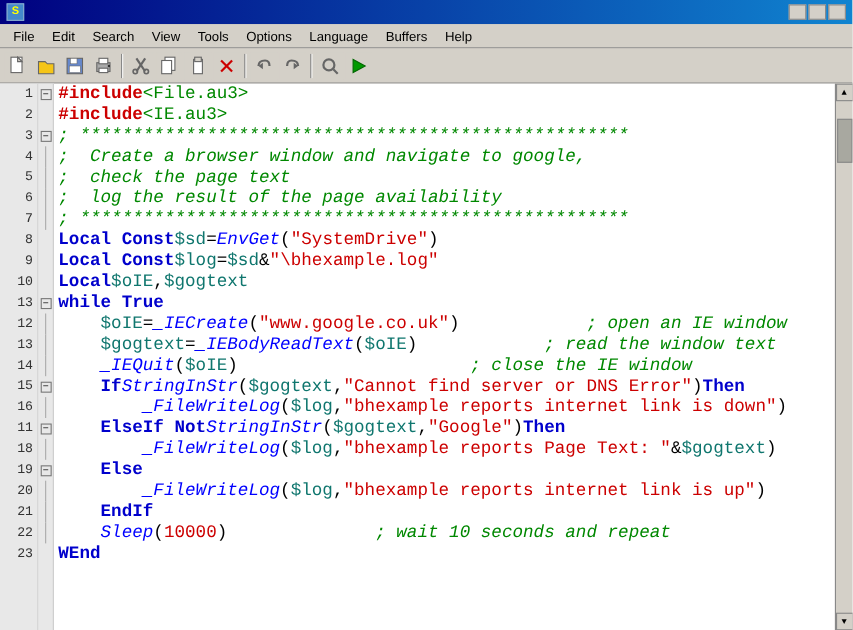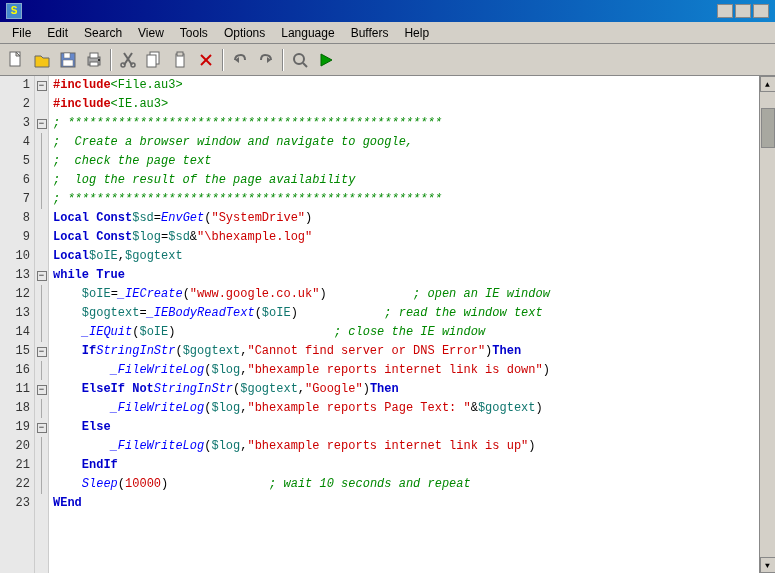--- a/index.html
+++ b/index.html
@@ -136,21 +136,21 @@
       flex-direction: column;
     }
     .code-line {
       height: 19px;
       line-height: 19px;
       white-space: nowrap;
       padding-left: 4px;
       display: flex;
       align-items: center;
       font-family: 'Courier New', Courier, monospace;
-      font-size: 12px;
+      font-size: 16px;
     }
 
     
     .fold-margin {
       width: 14px;
       background: #e8e8e8;
       border-right: 1px solid #ccc;
       display: flex;
       flex-direction: column;
       flex-shrink: 0;

